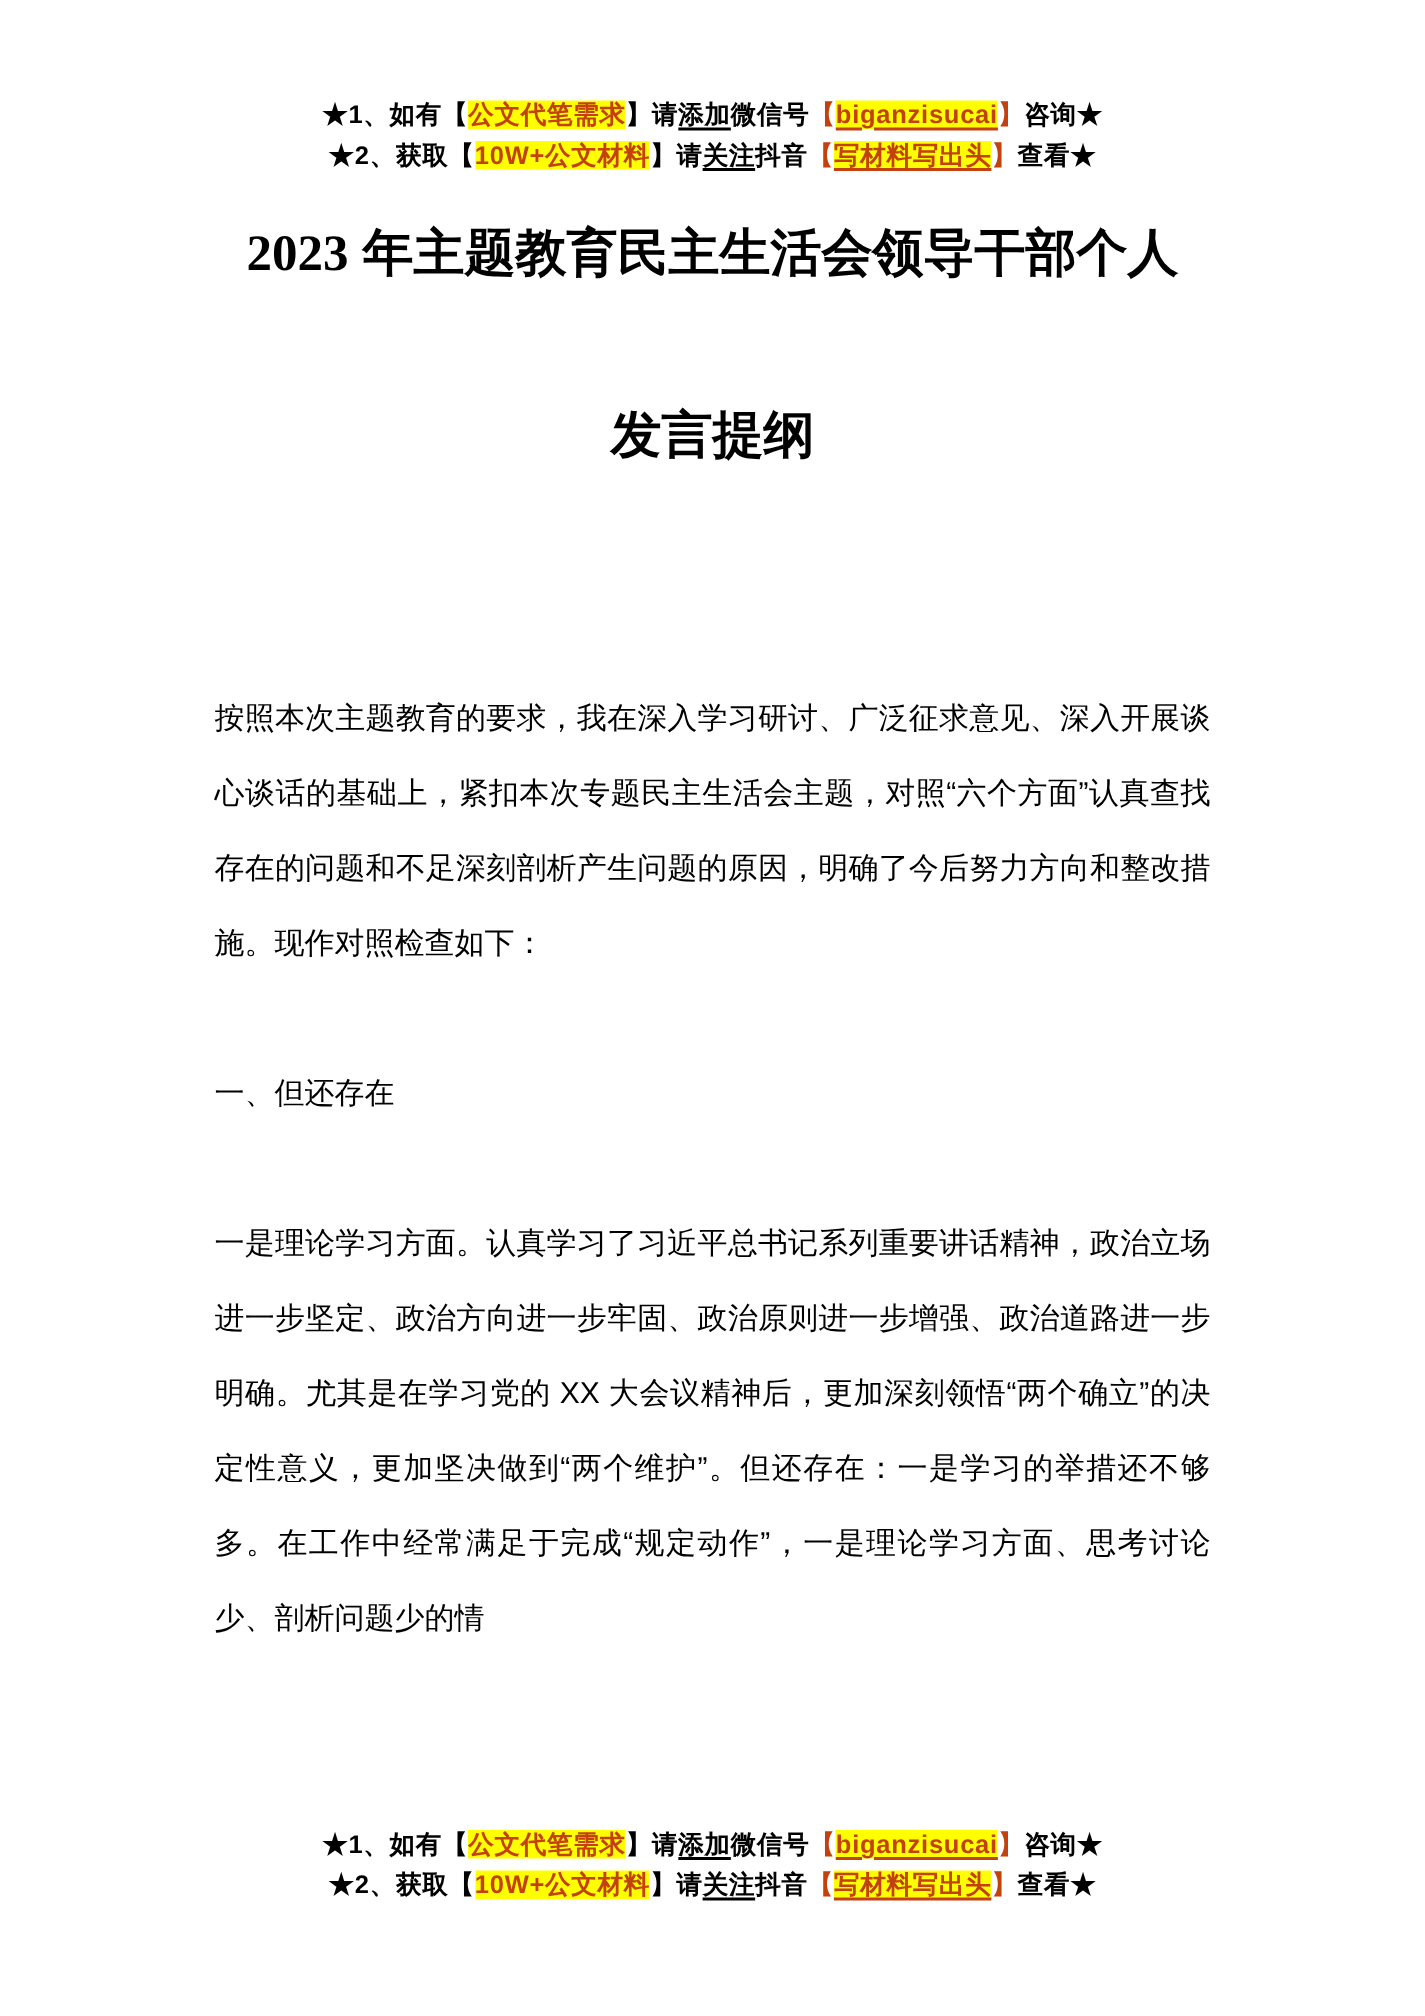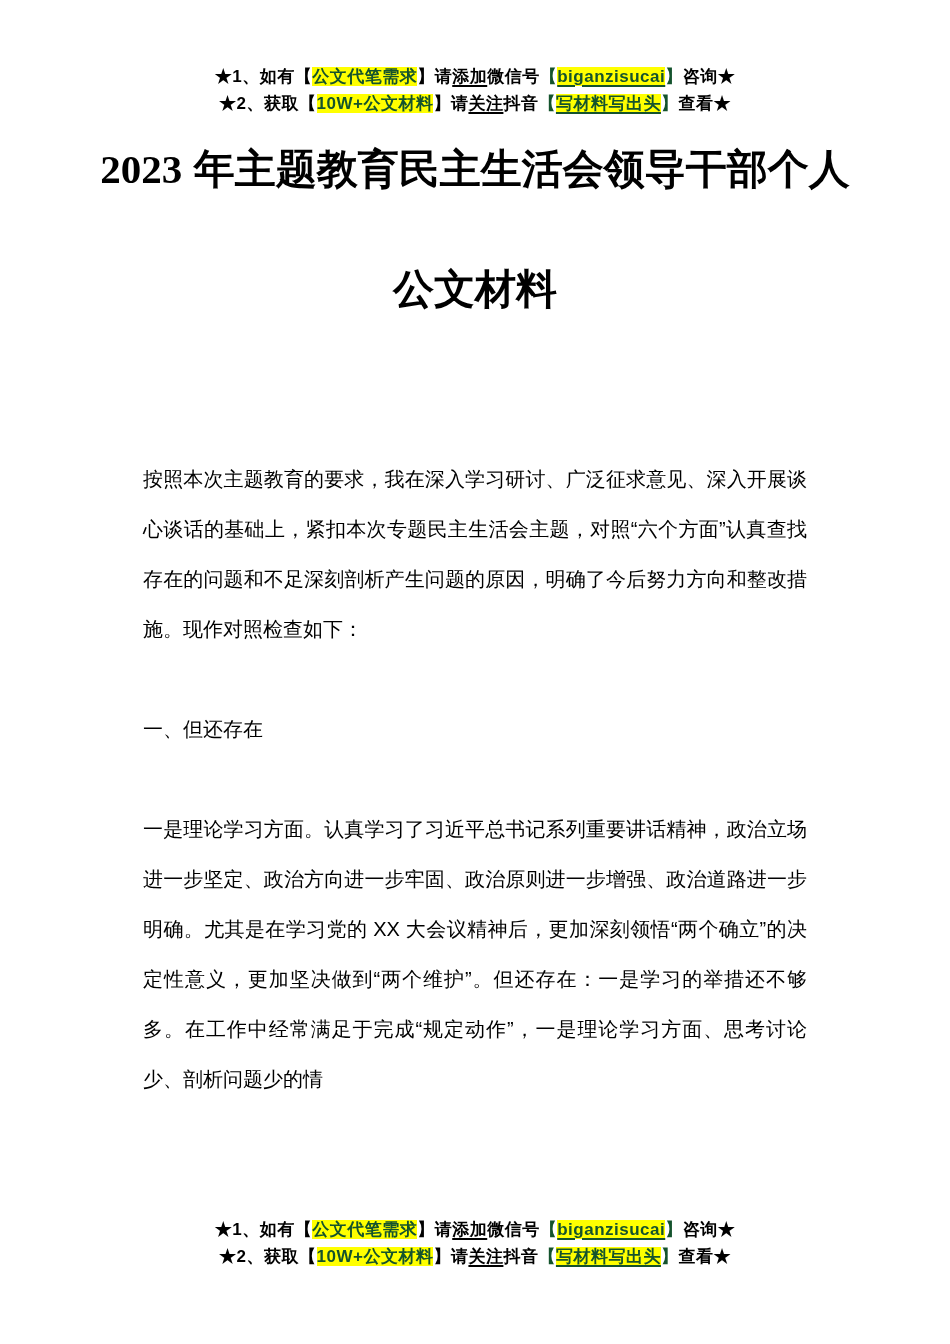--- a/index.html
+++ b/index.html
@@ -22,32 +22,32 @@
     font-weight: bold;
     font-size: 17px;
     line-height: 27px;
     letter-spacing: 0.5px;
     white-space: nowrap;
   }
   .notice-header { top: 63px; }
   .notice-footer { top: 1216px; }
   
   .hl { background: #ffff00; }
-  .red { color: #14532d; }
+  .red { color: #c2410c; }
   .u { text-decoration: underline; text-decoration-thickness: 2px; text-underline-offset: 3px; }
   .serif { font-family: "Liberation Serif", serif; }
   
   .doc-title {
     position: absolute;
     top: 146px;
     left: 0;
     width: 100%;
     margin: 0;
     text-align: center;
-    font-size: 41px;
+    font-size: 34px;
     font-weight: bold;
   }
   .title-line { line-height: 46px; }
   .title-line-2 { margin-top: 74px; }
   
   .doc-body {
     position: absolute;
     top: 454px;
     left: 143px;
     width: 664px;
@@ -64,21 +64,21 @@
 
 <div class="page">
 
   <div class="notice notice-header">
     <div class="notice-line"><span>★1、如有【</span><span class="hl red">公文代笔需求</span><span>】请</span><span class="u">添加</span><span>微信号</span><span class="red">【</span><span class="hl red u">biganzisucai</span><span class="red">】</span><span>咨询★</span></div>
     <div class="notice-line"><span>★2、获取【</span><span class="hl red">10W+公文材料</span><span>】请</span><span class="u">关注</span><span>抖音</span><span class="red">【</span><span class="hl red u">写材料写出头</span><span class="red">】</span><span>查看★</span></div>
   </div>
 
   <h1 class="doc-title">
     <div class="title-line title-line-1"><span class="serif">2023</span><span> 年主题教育民主生活会领导干部个人</span></div>
-    <div class="title-line title-line-2">公文材料</div>
+    <div class="title-line title-line-2">发言提纲</div>
   </h1>
 
   <div class="doc-body">
     <p>按照本次主题教育的要求，我在深入学习研讨、广泛征求意见、深入开展谈心谈话的基础上，紧扣本次专题民主生活会主题，对照“六个方面”认真查找存在的问题和不足深刻剖析产生问题的原因，明确了今后努力方向和整改措施。现作对照检查如下：</p>
     <p>一、但还存在</p>
     <p>一是理论学习方面。认真学习了习近平总书记系列重要讲话精神，政治立场进一步坚定、政治方向进一步牢固、政治原则进一步增强、政治道路进一步明确。尤其是在学习党的 XX 大会议精神后，更加深刻领悟“两个确立”的决定性意义，更加坚决做到“两个维护”。但还存在：一是学习的举措还不够多。在工作中经常满足于完成“规定动作”，一是理论学习方面、思考讨论少、剖析问题少的情</p>
   </div>
 
   <div class="notice notice-footer">
     <div class="notice-line"><span>★1、如有【</span><span class="hl red">公文代笔需求</span><span>】请</span><span class="u">添加</span><span>微信号</span><span class="red">【</span><span class="hl red u">biganzisucai</span><span class="red">】</span><span>咨询★</span></div>

